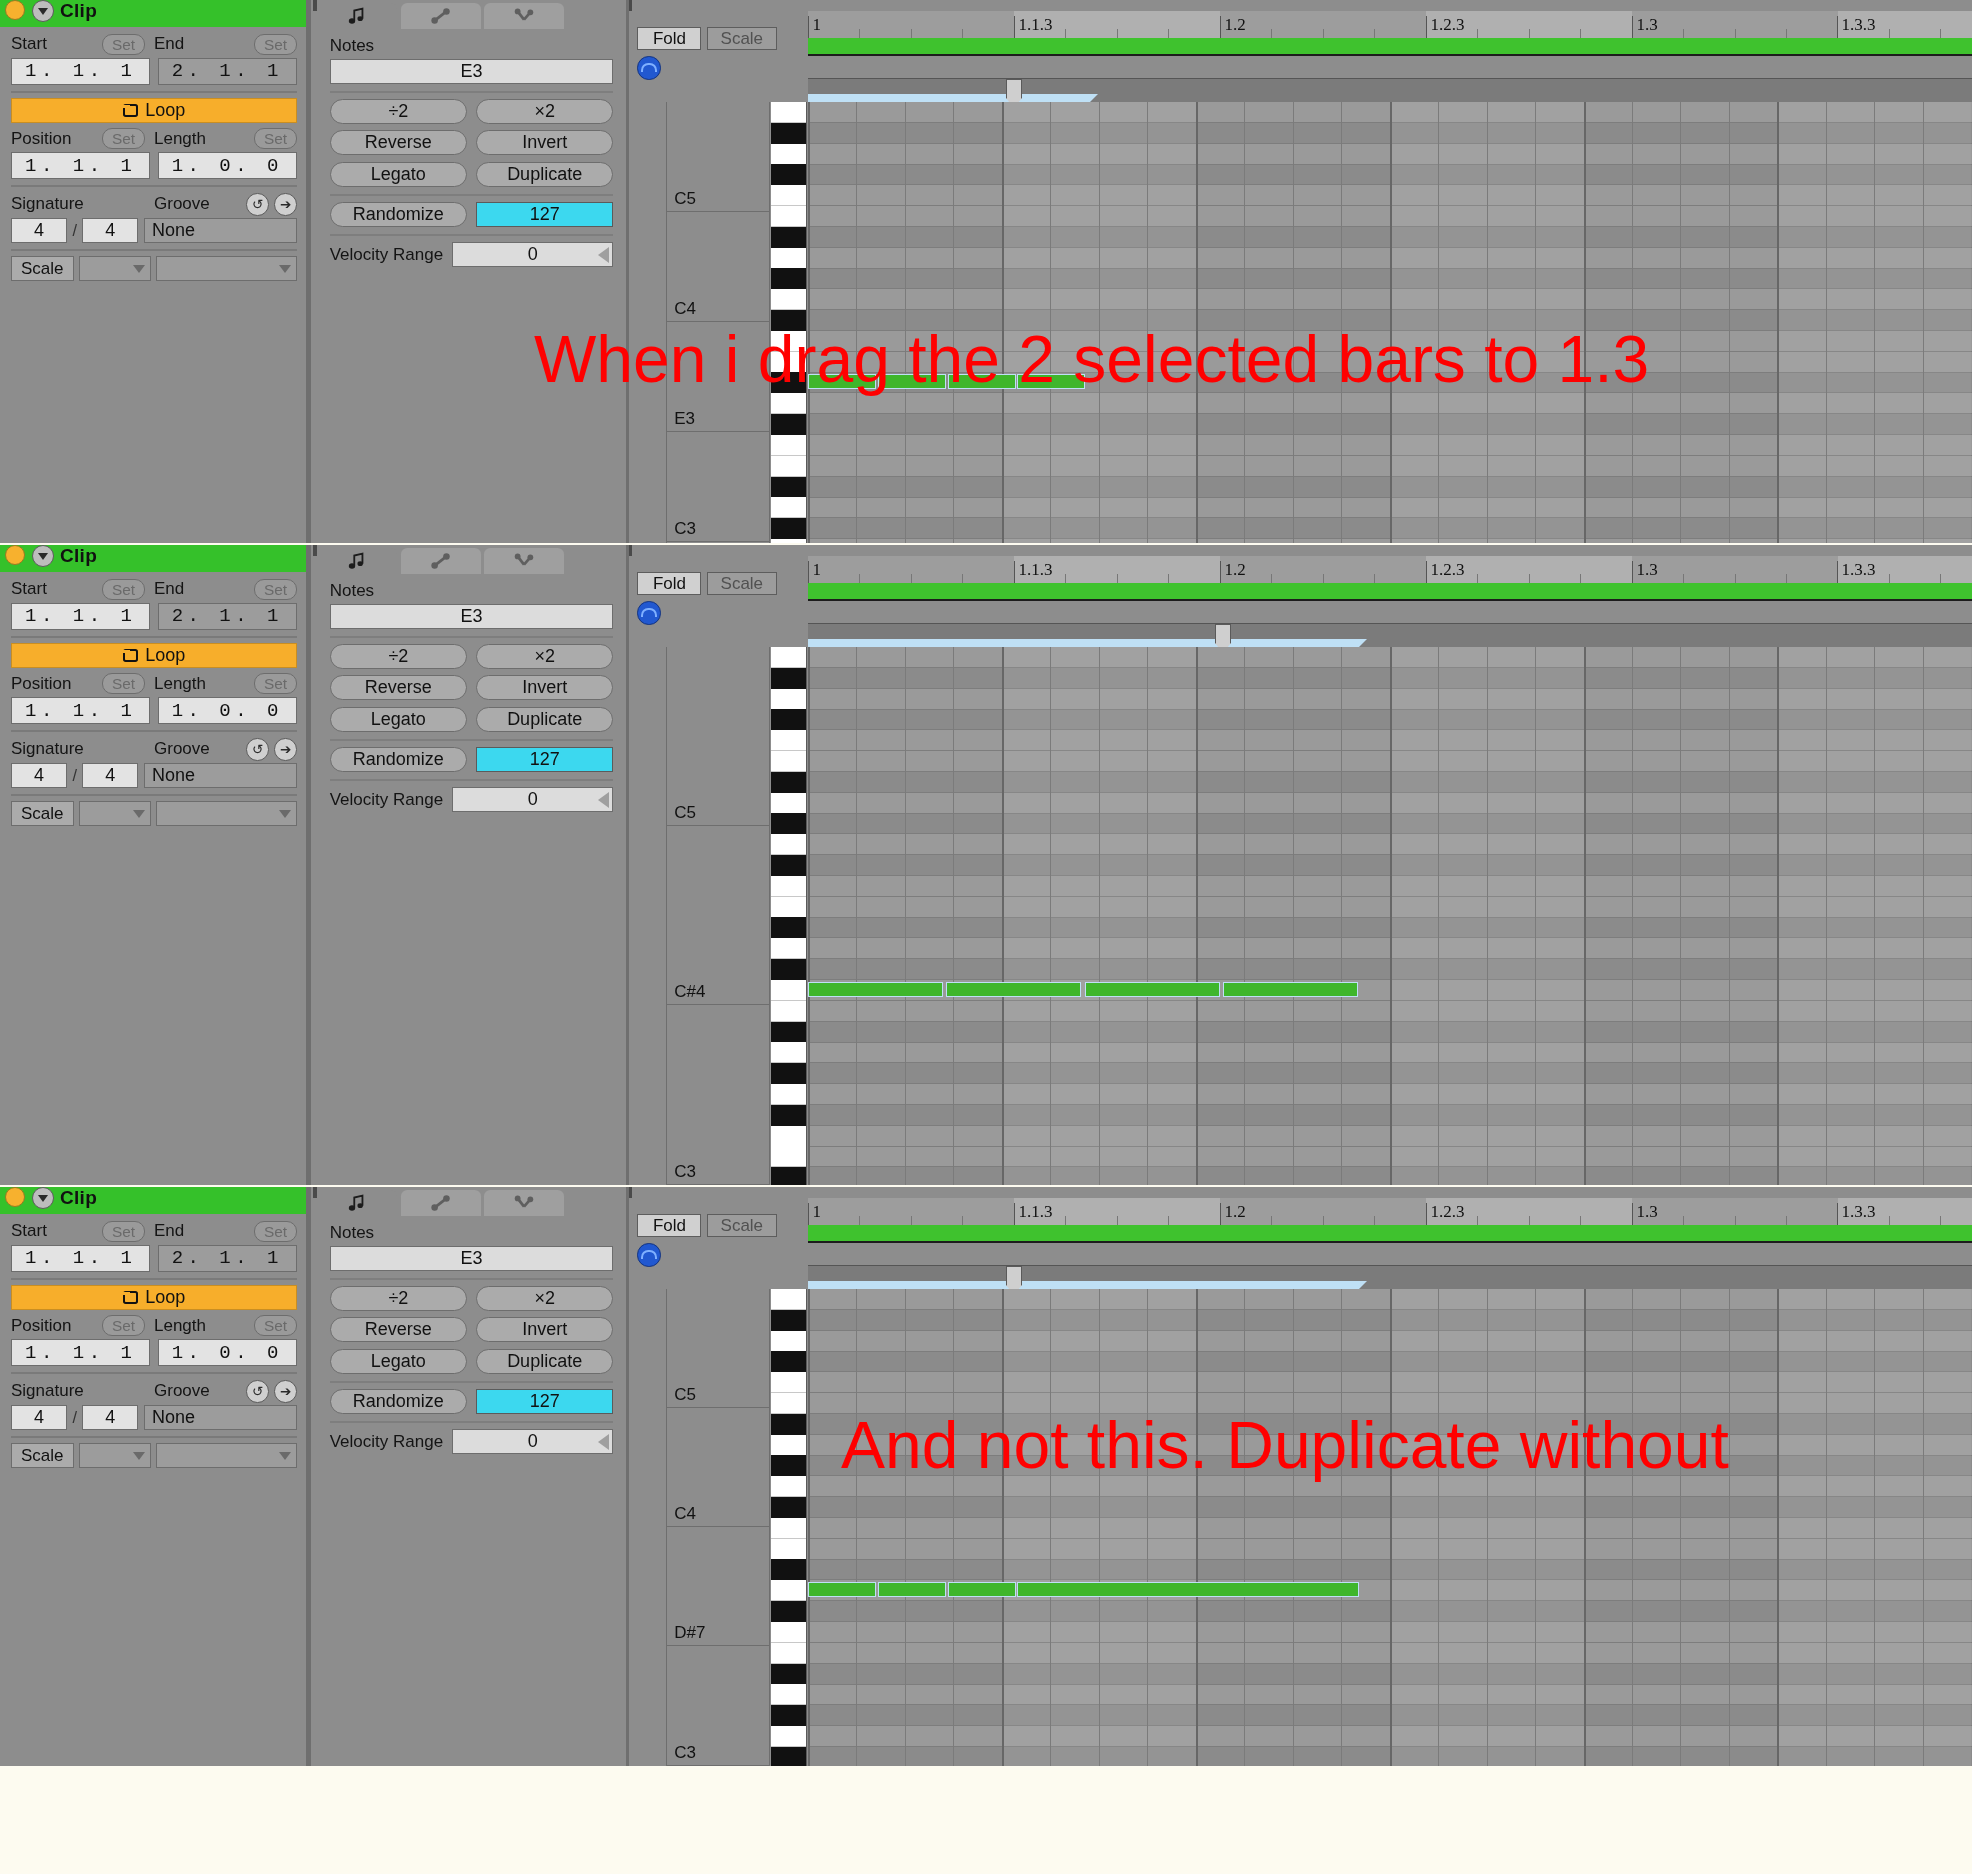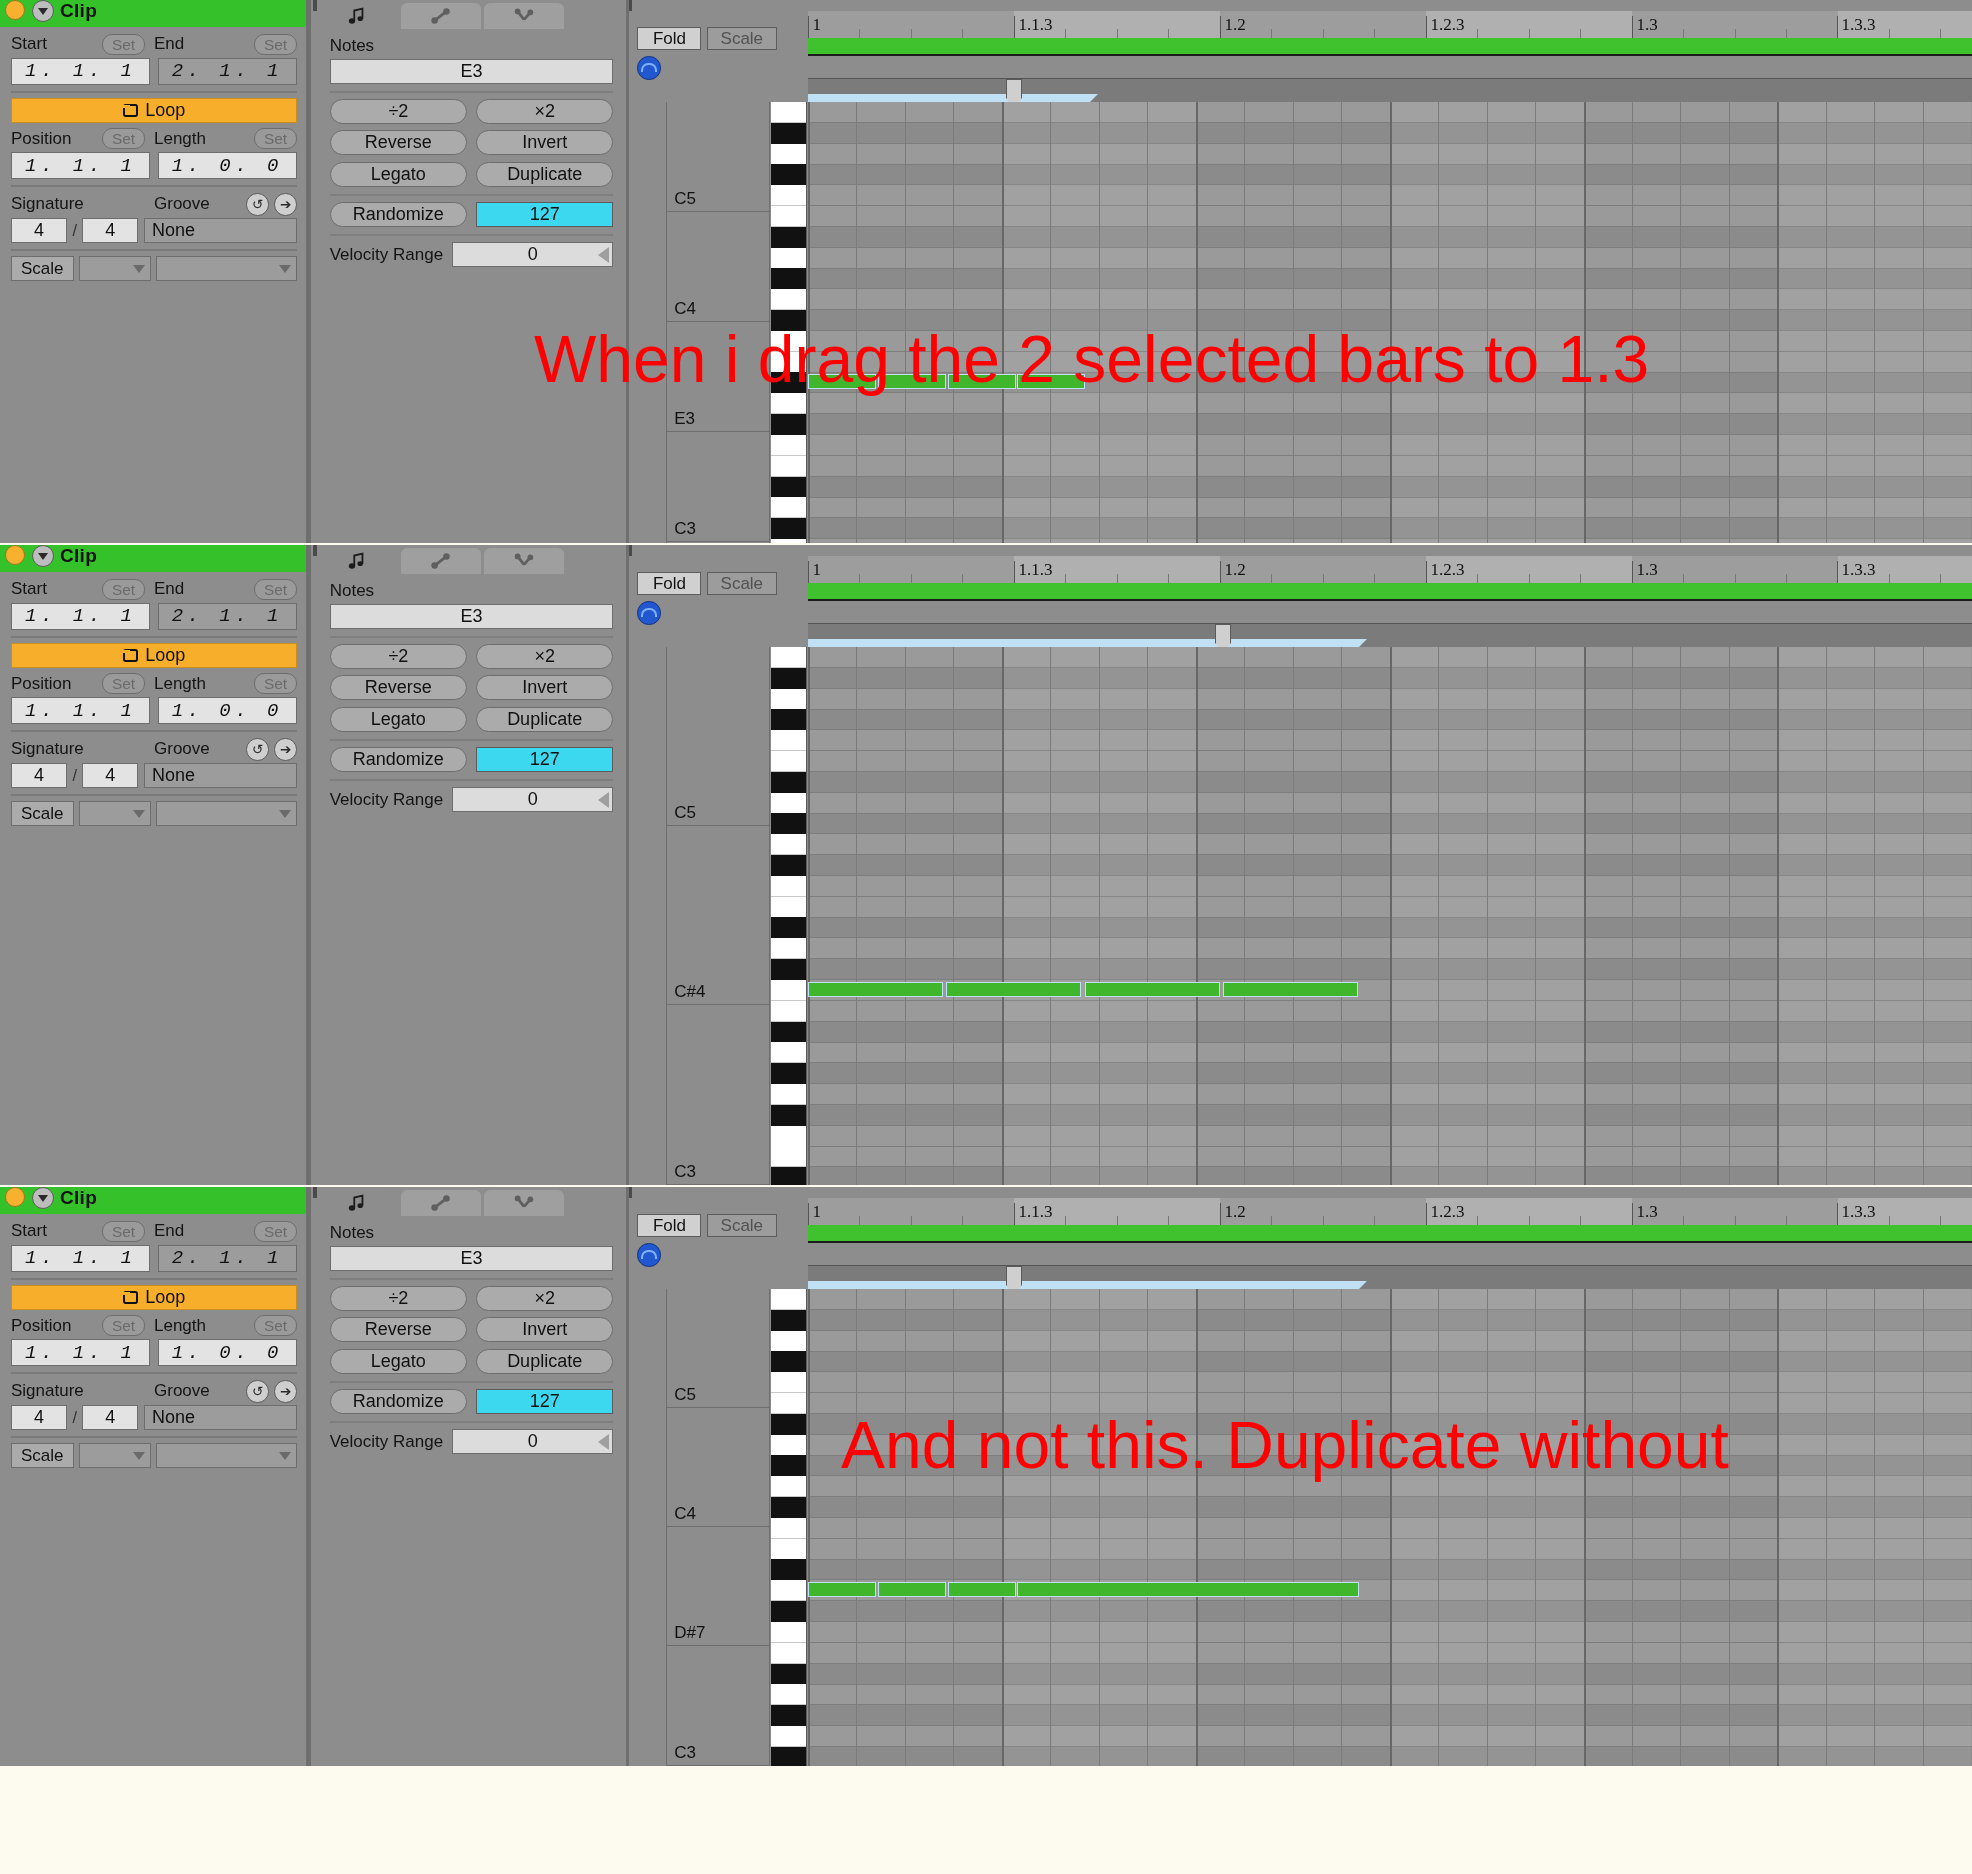--- a/index.html
+++ b/index.html
@@ -31,21 +31,21 @@
                border-right:5.4px solid transparent; border-top:7.2px solid #2a2a2a; }
   .clip-title { font-size:19px; font-weight:bold; color:#111; letter-spacing:0.3px; }
 
   .cbody { padding:5.4px 9px 0 11px; }
   .crow { display:flex; align-items:center; gap:0; height:23.5px; }
   .clabel { font-size:17px; color:#141414; }
   .setbtn { font-size:15.4px; color:#6a6a6a; background:#9a9a9a; border:1.4px solid #6d6d6d;
             border-radius:10px; padding:0 9px; line-height:19px; height:21px; }
   .half { width:50%; display:flex; align-items:center; justify-content:space-between; padding-right:9px; }
   .half.r { padding-right:0; }
-  .numrow { display:flex; gap:7.2px; margin-top:1.8px;font-style:italic; }
+  .numrow { display:flex; gap:7.2px; margin-top:1.8px; }
   .numfield { flex:1; background:#e3e3e3; border:1.4px solid #6d6d6d; height:27px;
               font-size:19px; color:#111; display:flex; align-items:center; justify-content:center;
               letter-spacing:4.5px; font-family:"Liberation Mono", monospace; }
   .numfield.dim { background:#9c9c9c; }
   .divider { height:1.8px; background:#7a7a7a; margin:6.3px 0 5.4px 0; }
   .loopbtn { background:#f7ae2b; border:0.9px solid #c98e22; height:25px; display:flex;
              align-items:center; justify-content:center; gap:7.2px; font-size:18px; color:#111; font-weight:500; }
   .loop-ico { width:15.4px; height:12.7px; border:2.3px solid #111; border-radius:2.7px; position:relative; }
   .loop-ico:after { content:""; position:absolute; left:-1.8px; top:-1.8px; width:7.2px; height:3.6px; background:#f7ae2b; }
   .grv-icons { display:flex; gap:5.4px; }

